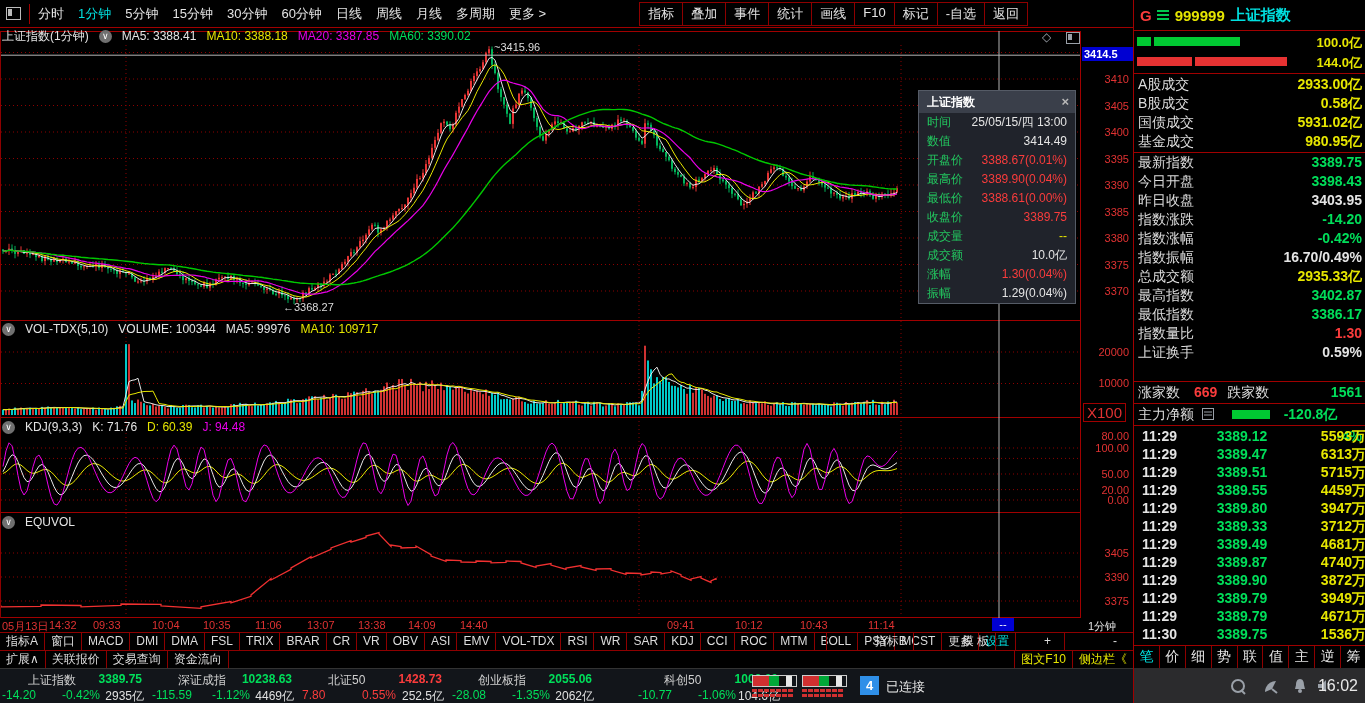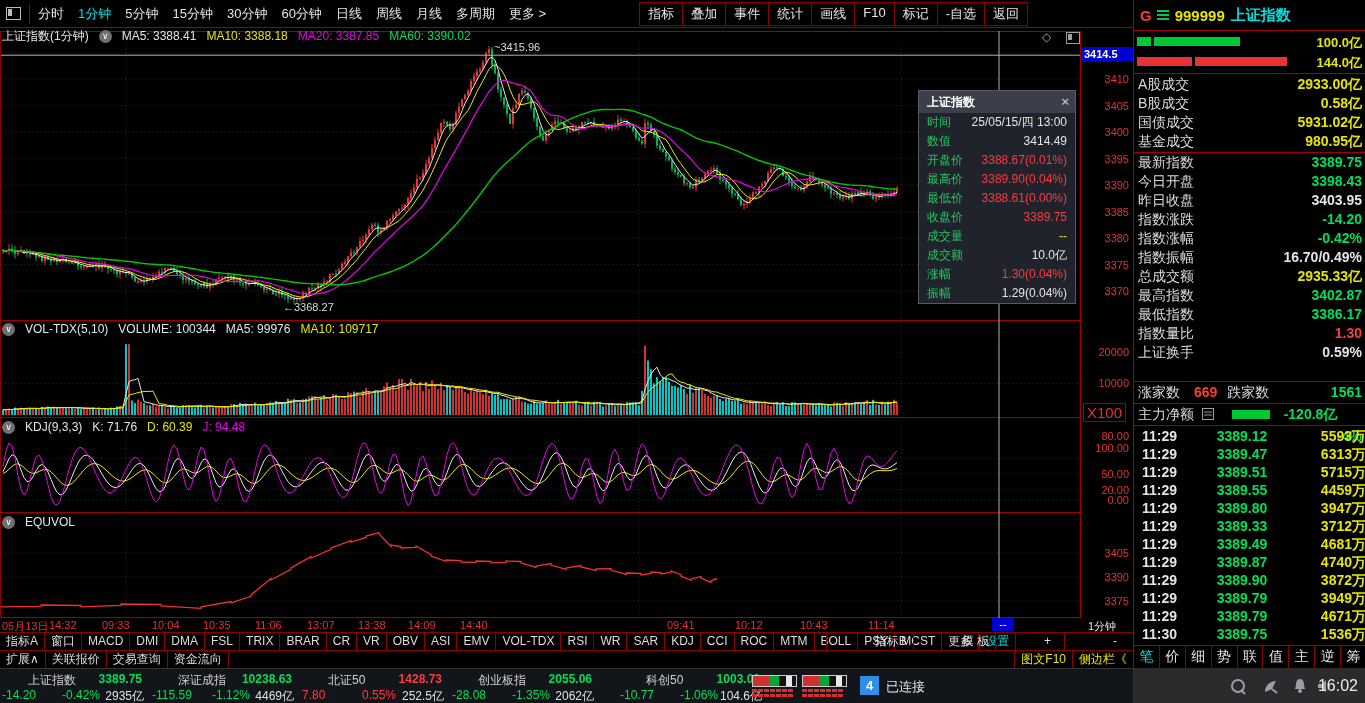--- a/index.html
+++ b/index.html
@@ -1192,21 +1192,21 @@
           <span class="white">1.29(0.04%)</span>
         </div>
       </div>
   </div>
 
   <div class="time-axis" id="time-axis">
     <span class="ttag">--</span>
     <span class="tperiod">1分钟</span>
   <span class="tlabel" style="left: 2px;">05月13日</span>
       <span class="tlabel" style="left: 49px;">14:32</span>
-      <span class="tlabel" style="left: 102px;">09:33</span>
+      <span class="tlabel" style="left: 93px;">09:33</span>
       <span class="tlabel" style="left: 152px;">10:04</span>
       <span class="tlabel" style="left: 203px;">10:35</span>
       <span class="tlabel" style="left: 255px;">11:06</span>
       <span class="tlabel" style="left: 307px;">13:07</span>
       <span class="tlabel" style="left: 358px;">13:38</span>
       <span class="tlabel" style="left: 408px;">14:09</span>
       <span class="tlabel" style="left: 460px;">14:40</span>
       <span class="tlabel" style="left: 667px;">09:41</span>
       <span class="tlabel" style="left: 735px;">10:12</span>
       <span class="tlabel" style="left: 800px;">10:43</span>
@@ -1282,21 +1282,21 @@
         <span class="spct red">0.55%</span>
         <span class="samt">252.5亿</span>
       </div>
       <div class="sgroup" style="left: 450px;">
         <span class="sname">创业板指</span>
         <span class="sval green">2055.06</span>
         <span class="schg green">-28.08</span>
         <span class="spct green">-1.35%</span>
         <span class="samt">2062亿</span>
       </div>
-      <div class="sgroup" style="left: 618px;">
+      <div class="sgroup" style="left: 636px;">
         <span class="sname">科创50</span>
         <span class="sval green">1003.00</span>
         <span class="schg green">-10.77</span>
         <span class="spct green">-1.06%</span>
         <span class="samt">104.6亿</span>
       </div>
       <div class="bwidget" style="left: 752px;">
         <div class="bbar">
           <i style="background: rgb(208, 48, 48); width: 16px;"></i>
           <i style="background: rgb(0, 168, 56); width: 10px;"></i>

